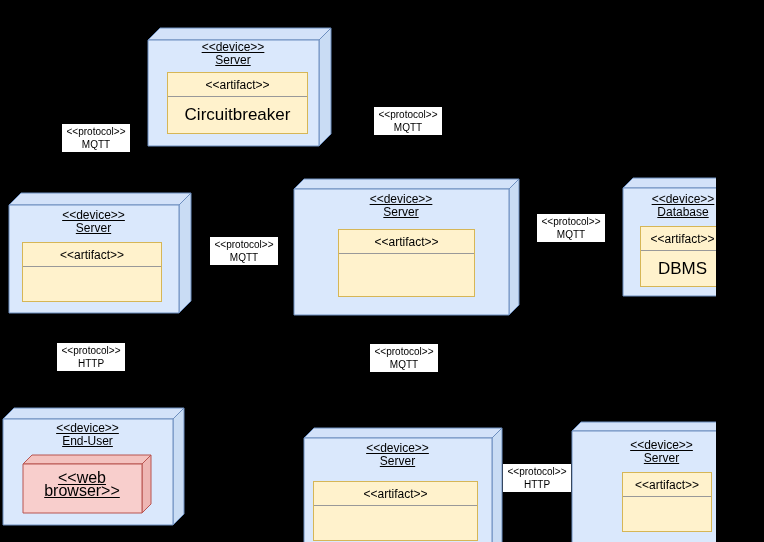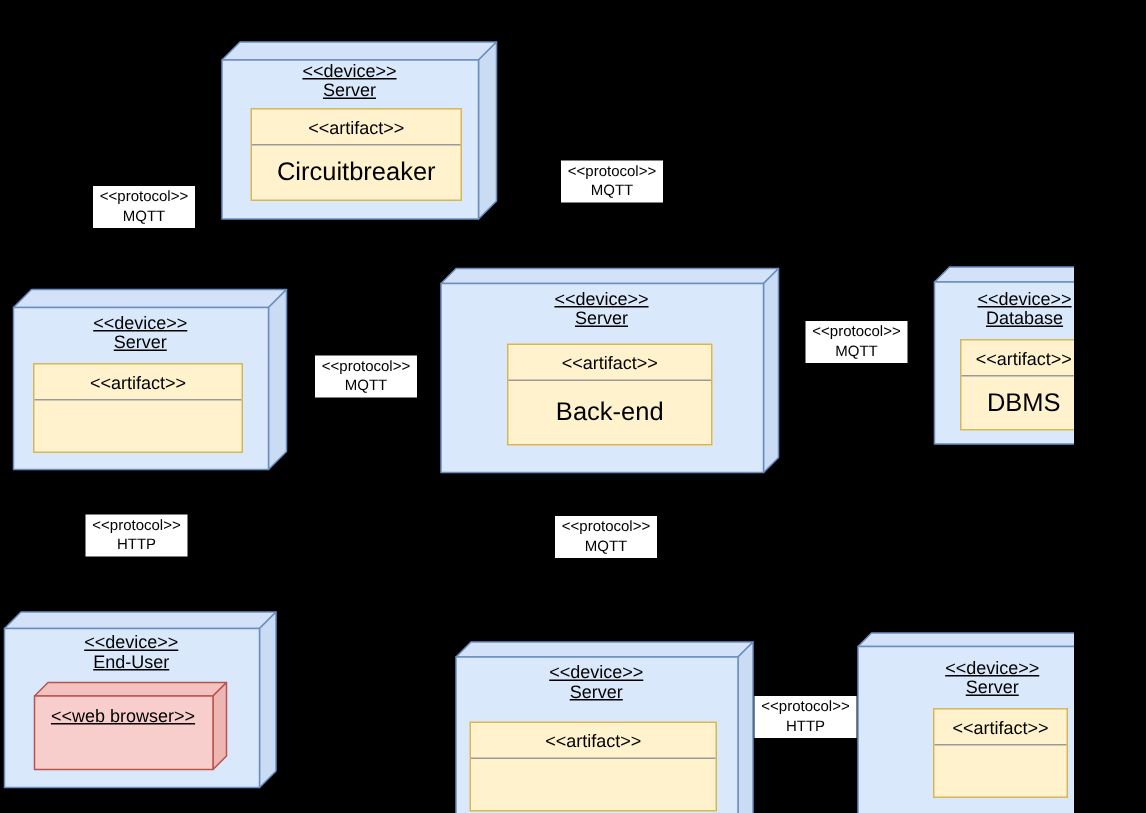--- a/index.html
+++ b/index.html
@@ -20,21 +20,21 @@
   .ntitle{position:absolute;text-align:center;font-size:12px;line-height:13px;}
   .u{text-decoration:underline;}
 
   .artifact{position:absolute;background:#fff2cc;border:1px solid #d6b656;
             display:flex;flex-direction:column;box-sizing:border-box;}
   .ahead{height:23px;flex:0 0 auto;display:flex;align-items:center;justify-content:center;
          border-bottom:1px solid #999;font-size:12px;text-align:center;}
   .abody{flex:1;display:flex;align-items:center;justify-content:center;
          font-size:17px;text-align:center;padding:0 2px;}
 
-  .btitle{position:absolute;text-align:center;font-size:12px;line-height:13px;}
+  .btitle{position:absolute;text-align:center;font-size:16px;line-height:13px;}
 
   .proto{position:absolute;background:#fff;color:#000;text-align:center;
          font-size:10px;line-height:13px;padding:1px 3px;min-width:62px;}
 </style>
 </head>
 <body>
 
 <div id="canvas">
 
   <div class="node" style="left:147px;top:3px;width:185px;height:120px;">
@@ -73,21 +73,20 @@
         <polygon points="11,1 226,1 216,11 1,11" class="topface"></polygon>
         <polygon points="216,11 226,1 226,127 216,137" class="sideface"></polygon>
         <polygon points="1,11 216,11 216,137 1,137" class="front"></polygon>
       </svg>
     <div class="ntitle" style="left:0;top:15px;width:216px;">
       <div class="u">&lt;&lt;device&gt;&gt;</div>
       <div class="u">Server</div>
     </div>
     <div class="artifact" style="left:45px;top:51px;width:137px;height:68px;">
       <div class="ahead">&lt;&lt;artifact&gt;&gt;</div>
-      <div class="abody">Back-end</div>
     </div>
   </div>
 
   <div class="node" style="left:622px;top:153px;width:133px;height:120px;">
     <svg class="shape3d theme-blue" width="133" height="120" viewBox="0 0 133 120">
         <polygon points="11,1 132,1 122,11 1,11" class="topface"></polygon>
         <polygon points="122,11 132,1 132,109 122,119" class="sideface"></polygon>
         <polygon points="1,11 122,11 122,119 1,119" class="front"></polygon>
       </svg>
     <div class="ntitle" style="left:0;top:16px;width:122px;">

